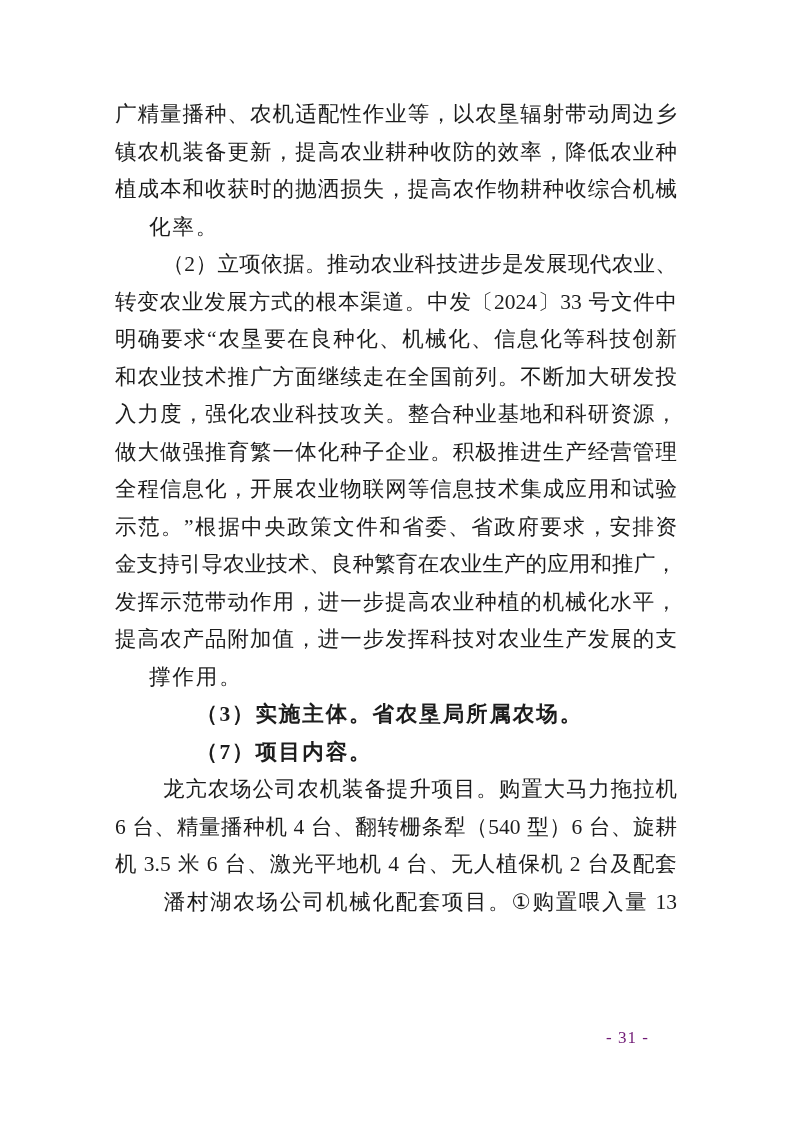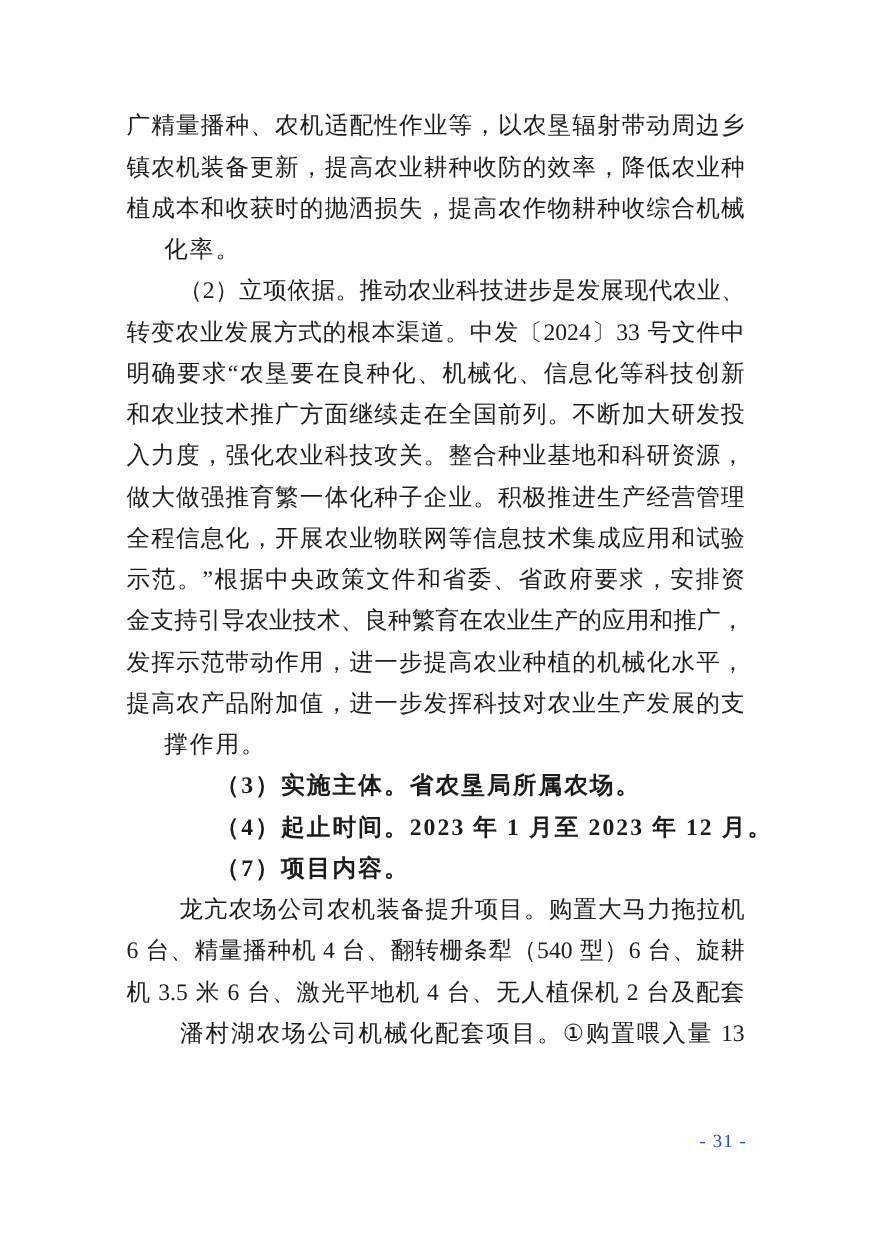--- a/index.html
+++ b/index.html
@@ -51,26 +51,26 @@
   }
   .line.fill span {
     white-space: pre;
   }
   .indent-spacer {
     flex: 0 0 47px;
     width: 47px;
   }
   .page-number {
     position: absolute;
-    left: 636px;
+    left: 606px;
     top: 1028px;
     width: 80px;
     font-size: 17px;
     line-height: 20px;
-    color: #1d4ed8;
+    color: #701a75;
     letter-spacing: 1px;
   }
 </style>
 </head>
 <body>
 
 <div class="page">
   <div class="text-block" id="text-block">
       <div class="line fill">
         <span>广</span>
@@ -447,21 +447,20 @@
         <span>业</span>
         <span>生</span>
         <span>产</span>
         <span>发</span>
         <span>展</span>
         <span>的</span>
         <span>支</span>
       </div>
       <div class="line">撑作用。</div>
       <div class="line indent">（3）实施主体。省农垦局所属农场。</div>
-      <div class="line indent">（4）起止时间。2023 年 1 月至 2023 年 12 月。</div>
       <div class="line indent">（7）项目内容。</div>
       <div class="line fill indent">
         <span class="indent-spacer"></span>
         <span>龙</span>
         <span>亢</span>
         <span>农</span>
         <span>场</span>
         <span>公</span>
         <span>司</span>
         <span>农</span>

